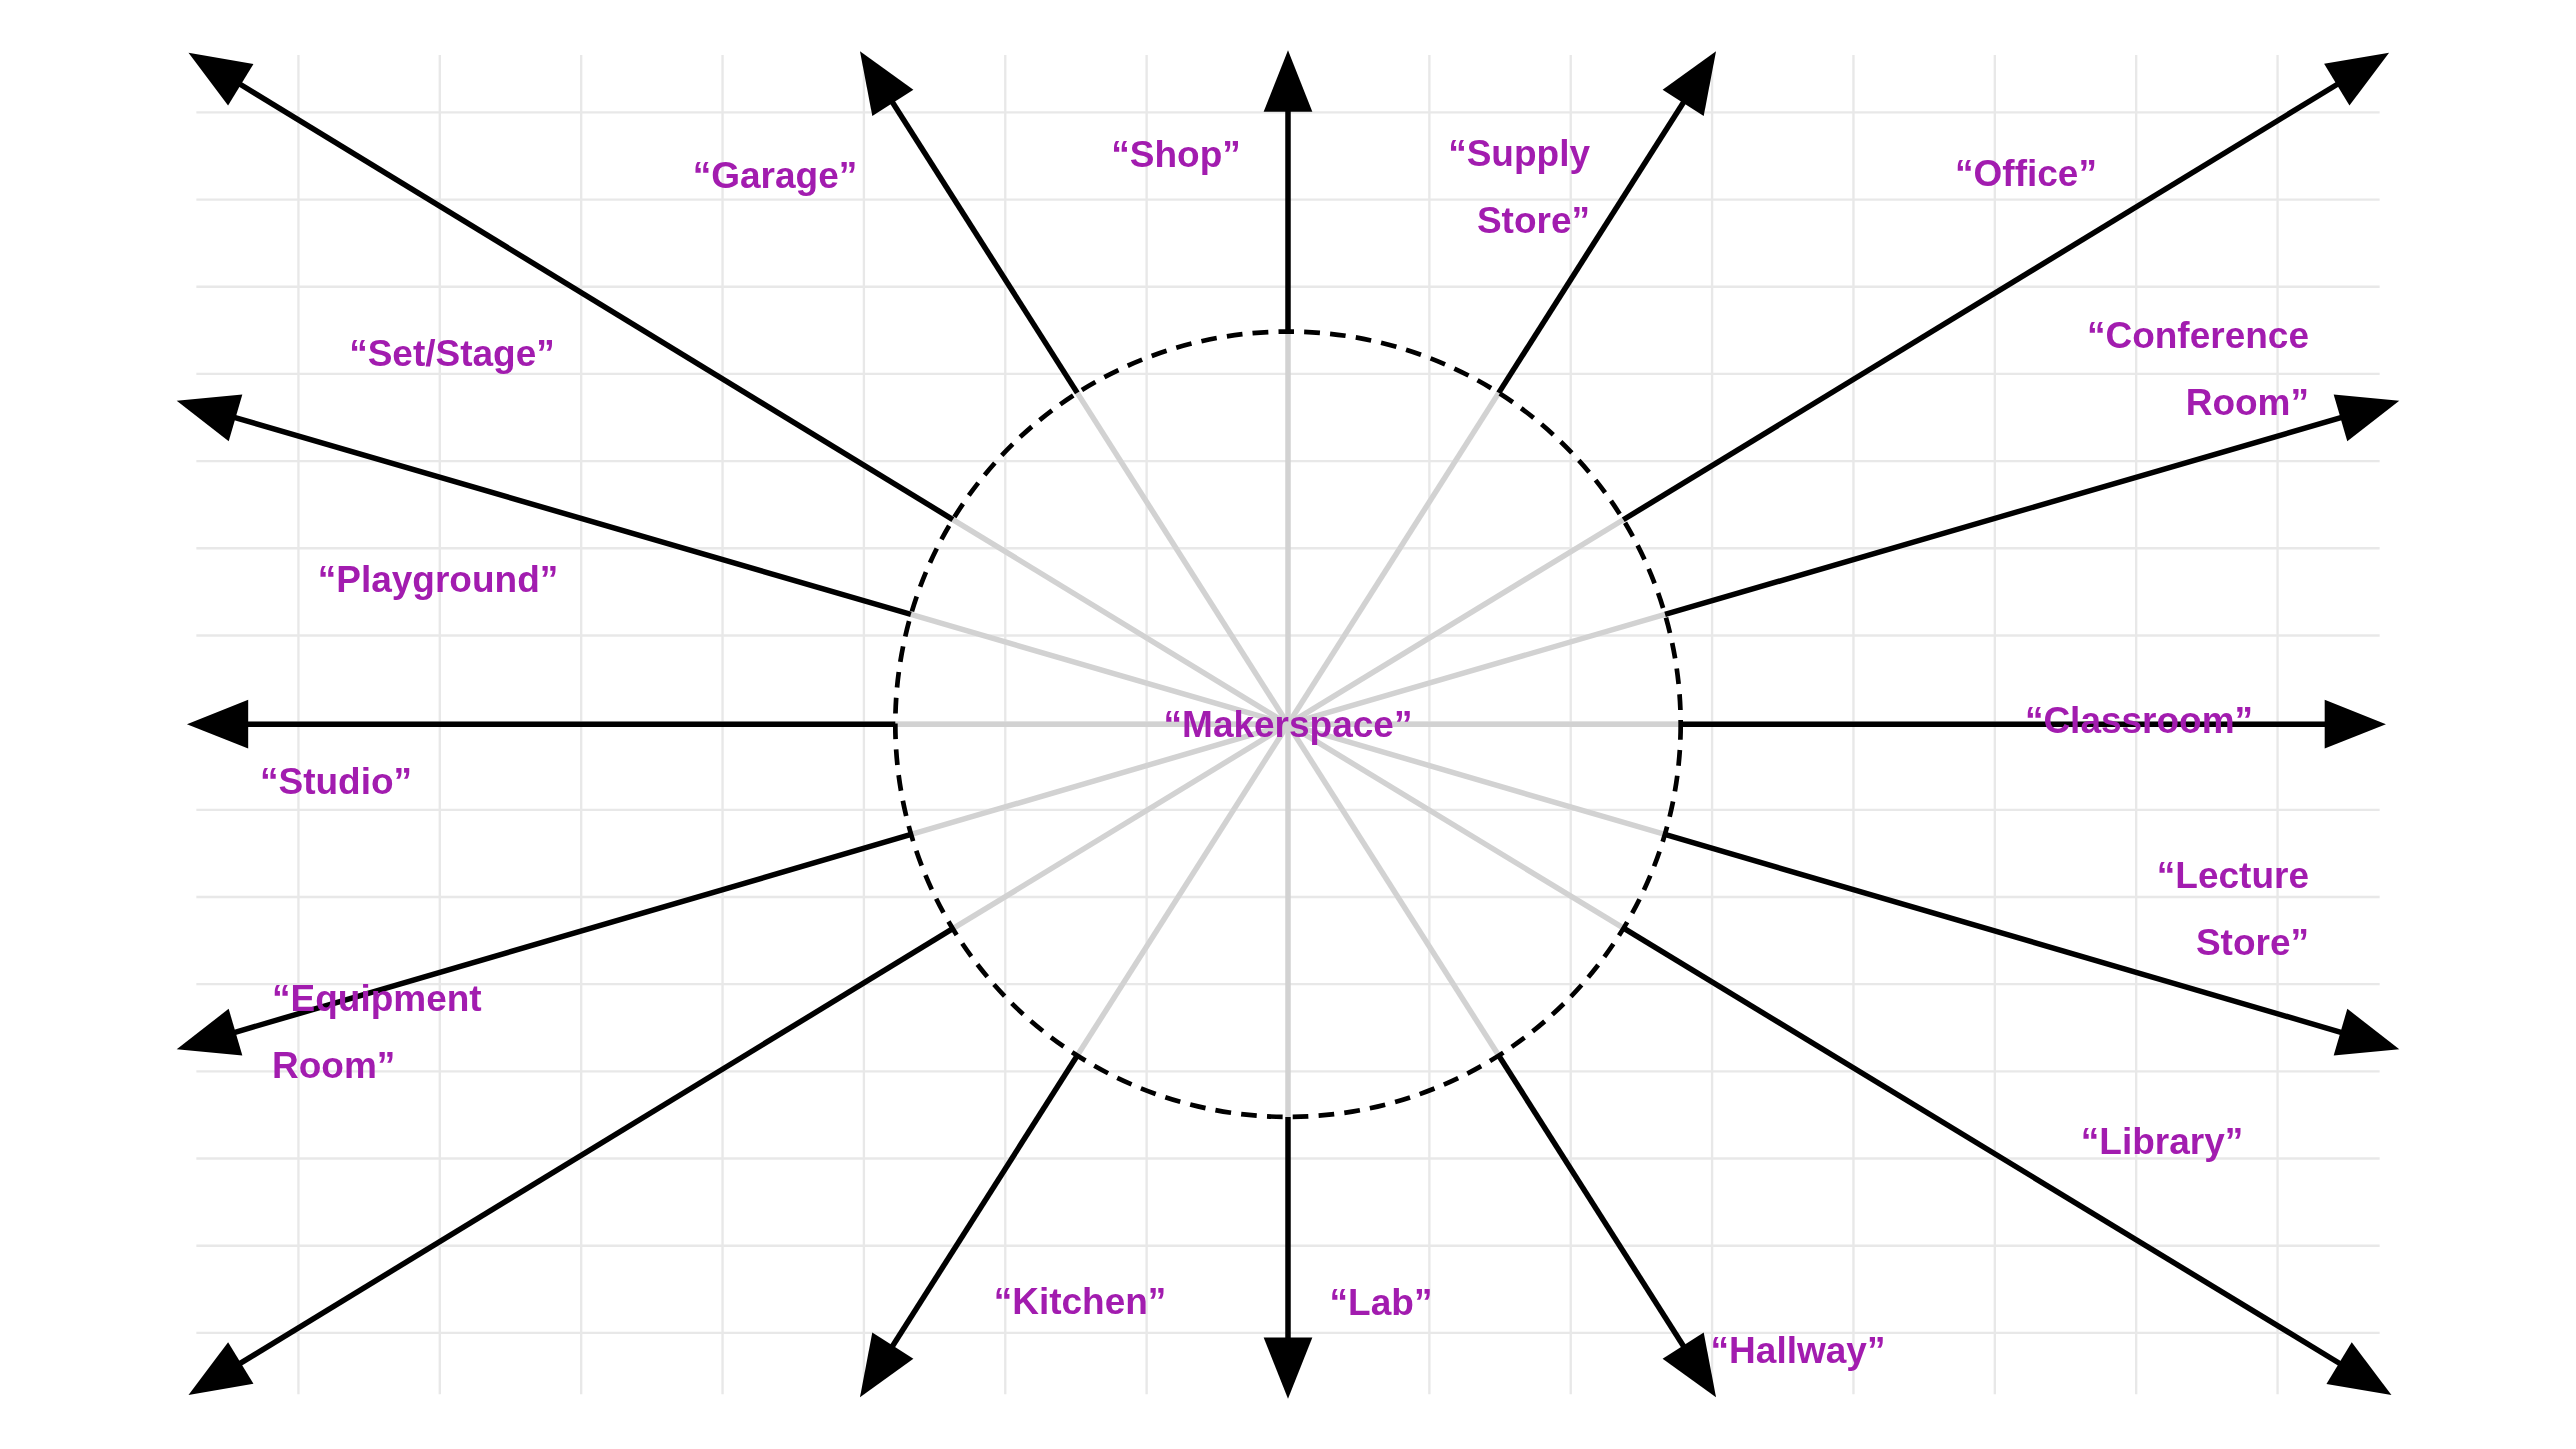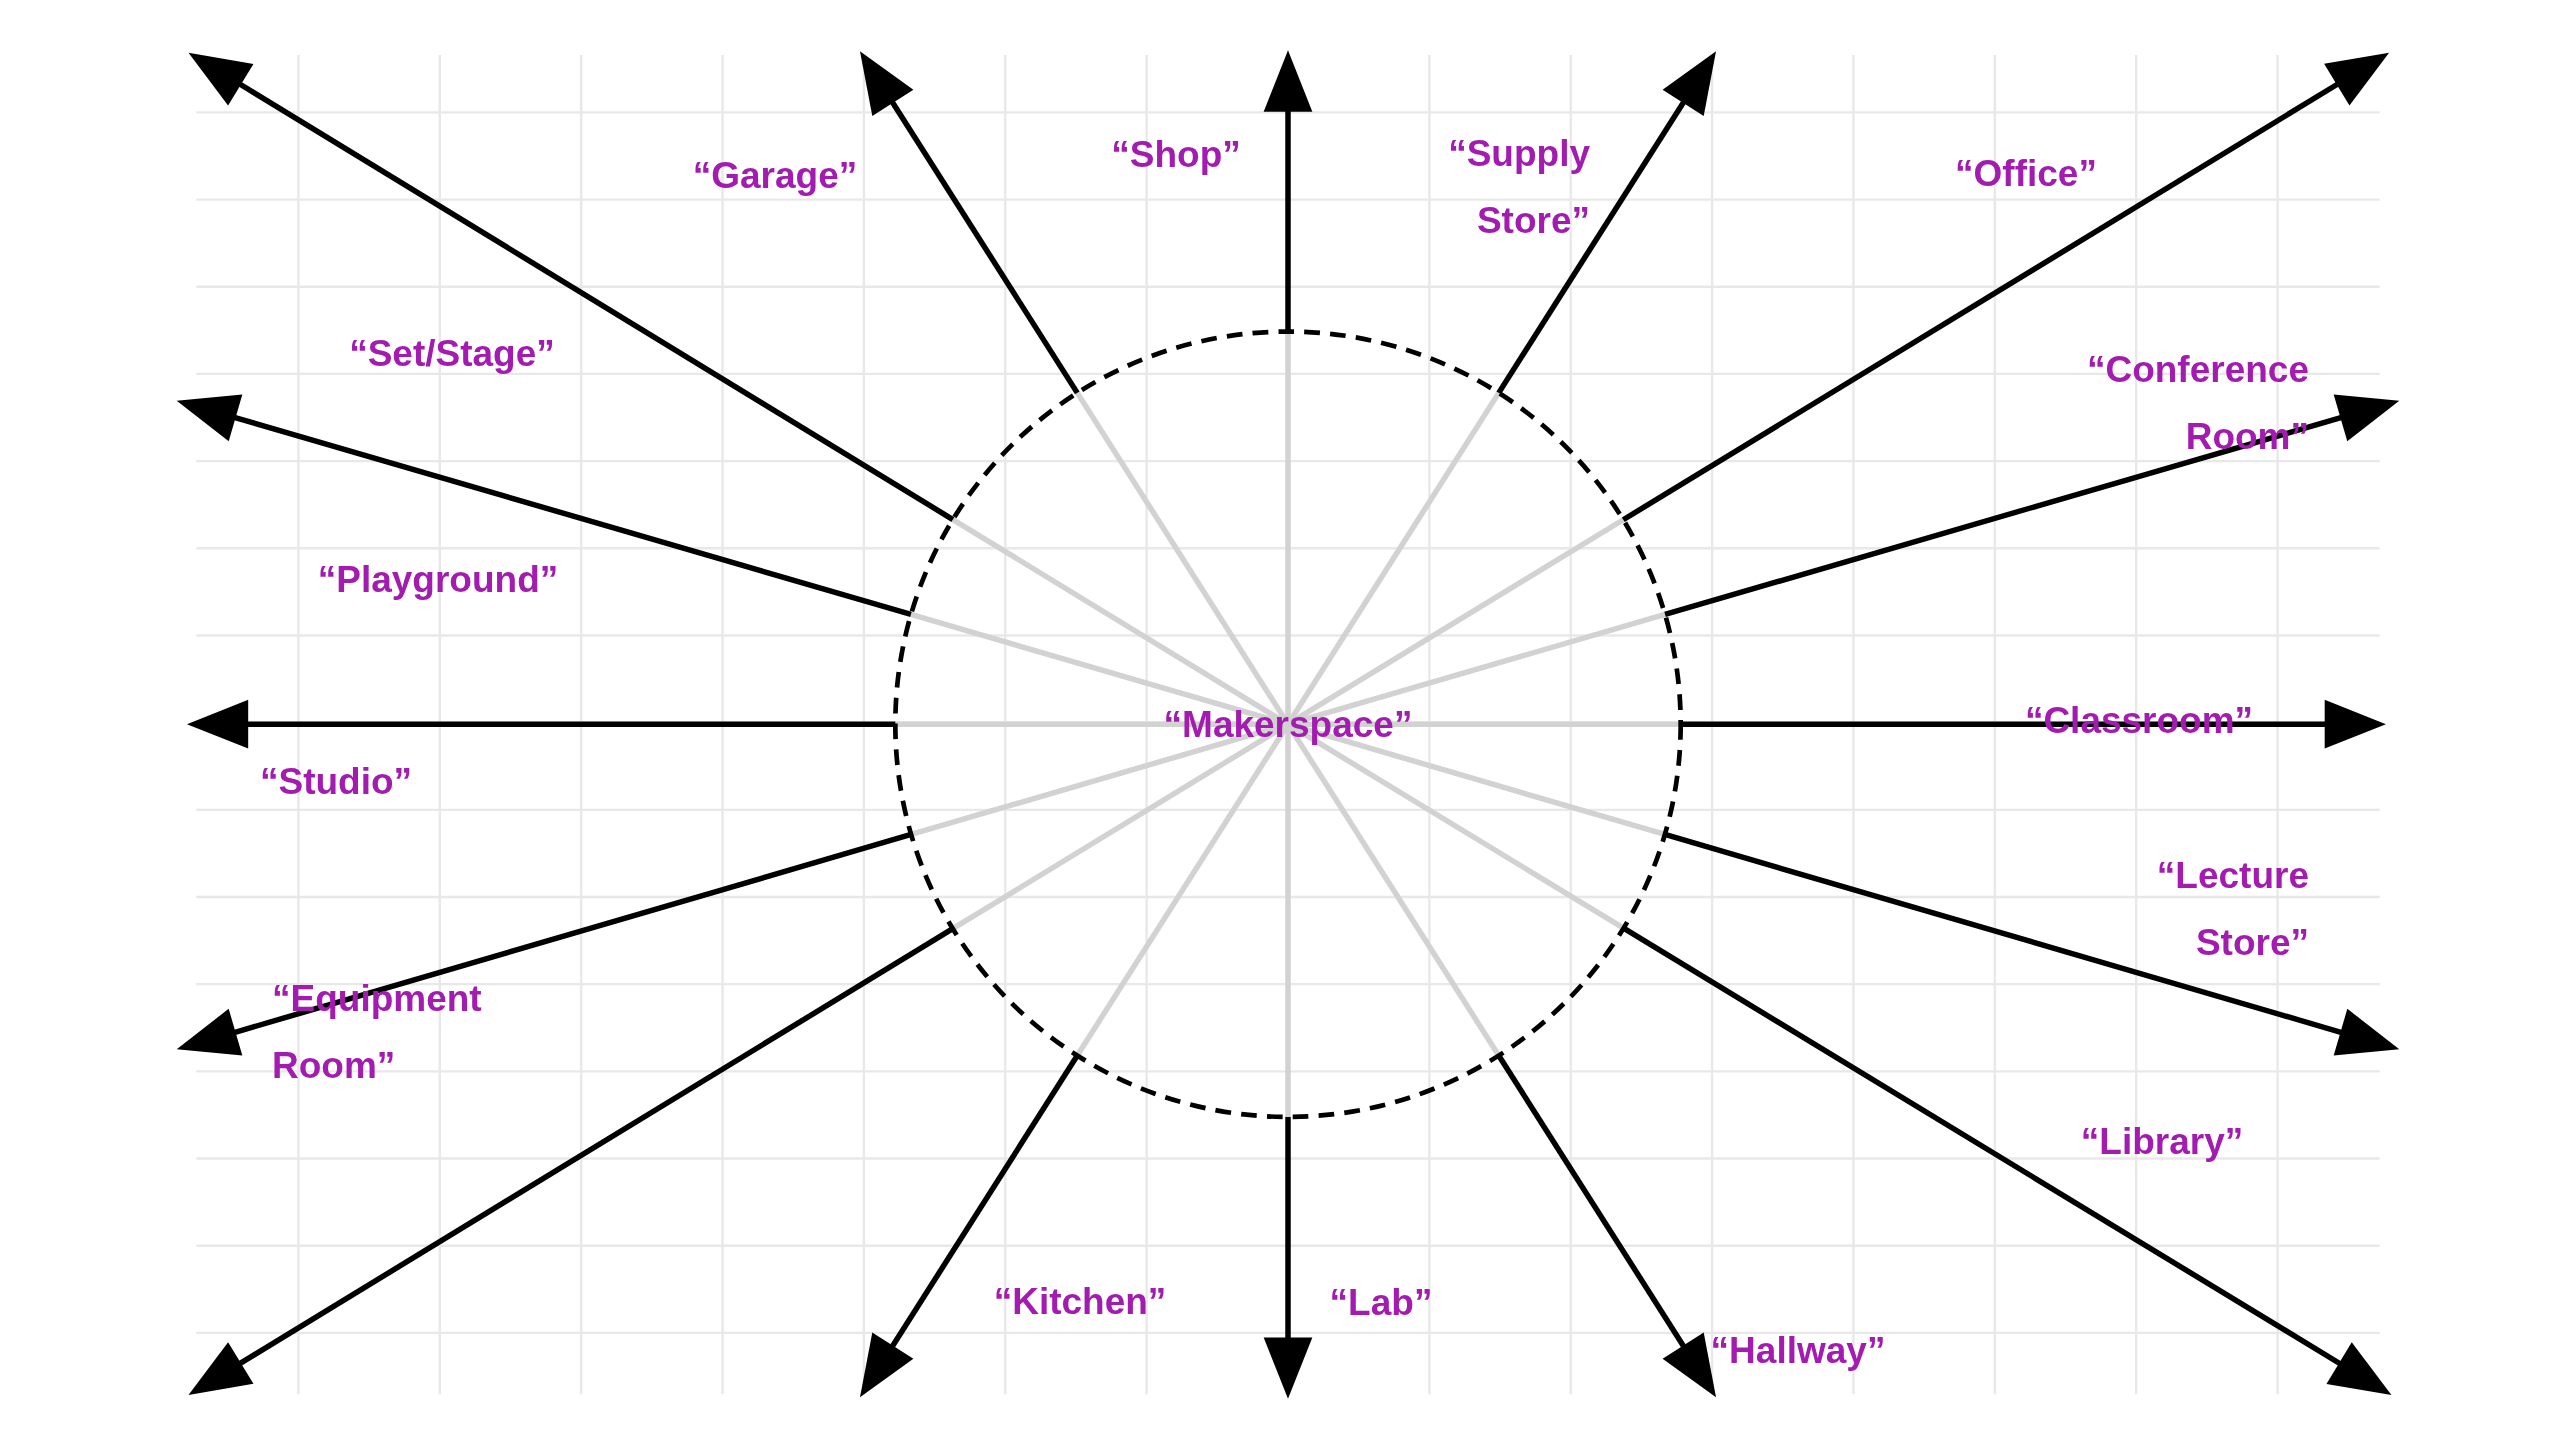--- a/index.html
+++ b/index.html
@@ -121,21 +121,21 @@
       <line x1="1371.6896882088129" y1="500.0881886145921" x2="1134.7099261450956" y2="127.44294808504036" stroke="#000000" stroke-width="7"></line>
       <polygon points="1095,65 1163.0149409453204,114.18300324507003 1110.6978763335298,147.45348190717723" fill="#000000"></polygon>
       <circle cx="1640" cy="922" r="500" fill="none" stroke="#000000" stroke-width="6" stroke-dasharray="20 13"></circle>
     </svg>
   <div id="labels">
     <div id="center-label" style="left: 1288px; top: 724px; transform: translate(-50%, -50%);">“Makerspace”</div>
   <div class="node-label" style="top: 154px; left: 1176px; text-align: center; transform: translate(-50%, -50%);">“Shop”</div>
       <div class="node-label" style="top: 187px; right: 986px; text-align: right; transform: translateY(-50%);">“Supply
 Store”</div>
       <div class="node-label" style="top: 173px; left: 2026px; text-align: center; transform: translate(-50%, -50%);">“Office”</div>
-      <div class="node-label" style="top: 369px; right: 267px; text-align: right; transform: translateY(-50%); margin-top: 34px;">“Conference
+      <div class="node-label" style="top: 369px; right: 267px; text-align: right; transform: translateY(-50%);">“Conference
 Room”</div>
       <div class="node-label" style="top: 672px; left: 2139px; text-align: left; transform: translate(-50%, -50%); margin-top: 48px;">“Classroom”</div>
       <div class="node-label" style="top: 909px; right: 267px; text-align: right; transform: translateY(-50%);">“Lecture
 Store”</div>
       <div class="node-label" style="top: 1141px; left: 2162px; text-align: center; transform: translate(-50%, -50%);">“Library”</div>
       <div class="node-label" style="top: 1350px; left: 1798px; text-align: right; transform: translate(-50%, -50%);">“Hallway”</div>
       <div class="node-label" style="top: 1302px; left: 1381px; text-align: center; transform: translate(-50%, -50%);">“Lab”</div>
       <div class="node-label" style="top: 1301px; left: 1080px; text-align: center; transform: translate(-50%, -50%);">“Kitchen”</div>
       <div class="node-label" style="top: 1032px; left: 272px; text-align: left; transform: translateY(-50%);">“Equipment
 Room”</div>

